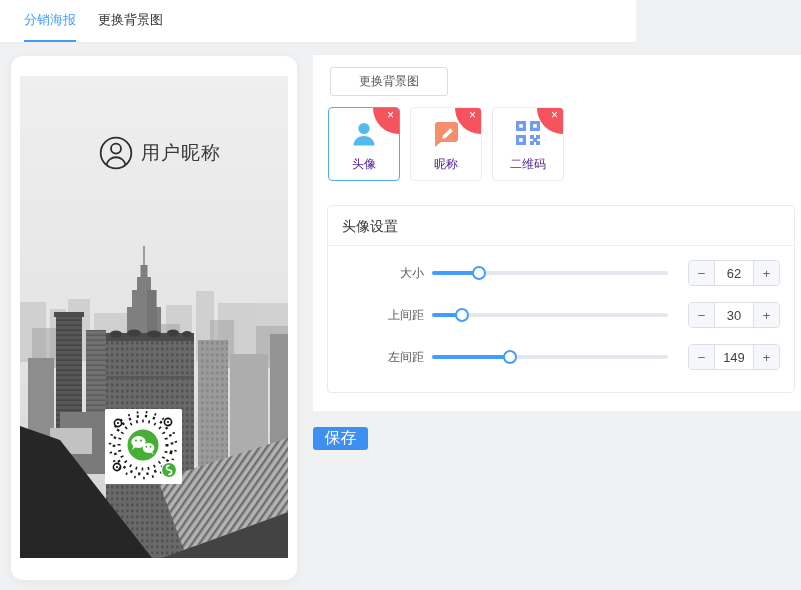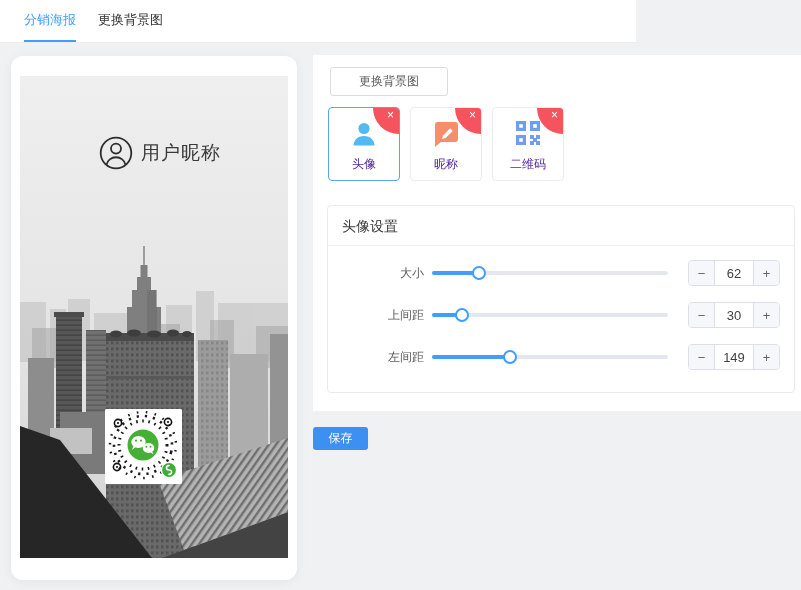--- a/index.html
+++ b/index.html
@@ -106,21 +106,21 @@
   }
   .stepper-btn.minus { border-right:1px solid #dcdfe6; }
   .stepper-btn.plus  { border-left:1px solid #dcdfe6; }
   .stepper-value {
     flex:1; display:flex; align-items:center; justify-content:center;
     font-size:13px; color:#3f3f3f;
   }
 
   .save-btn {
     position:absolute; left:313px; top:427px; width:55px; height:23px;
-    background:#3d8ff2; color:#fff; font-size:12px; border:none; border-radius:3px;
+    background:#3d8ff2; color:#fff; font-size:16px; border:none; border-radius:3px;
     display:flex; align-items:center; justify-content:center; cursor:pointer;
   }
 </style>
 </head>
 <body>
 
 <div class="tabbar">
   <div class="tab active">分销海报</div>
   <div class="tab">更换背景图</div>
 </div>

